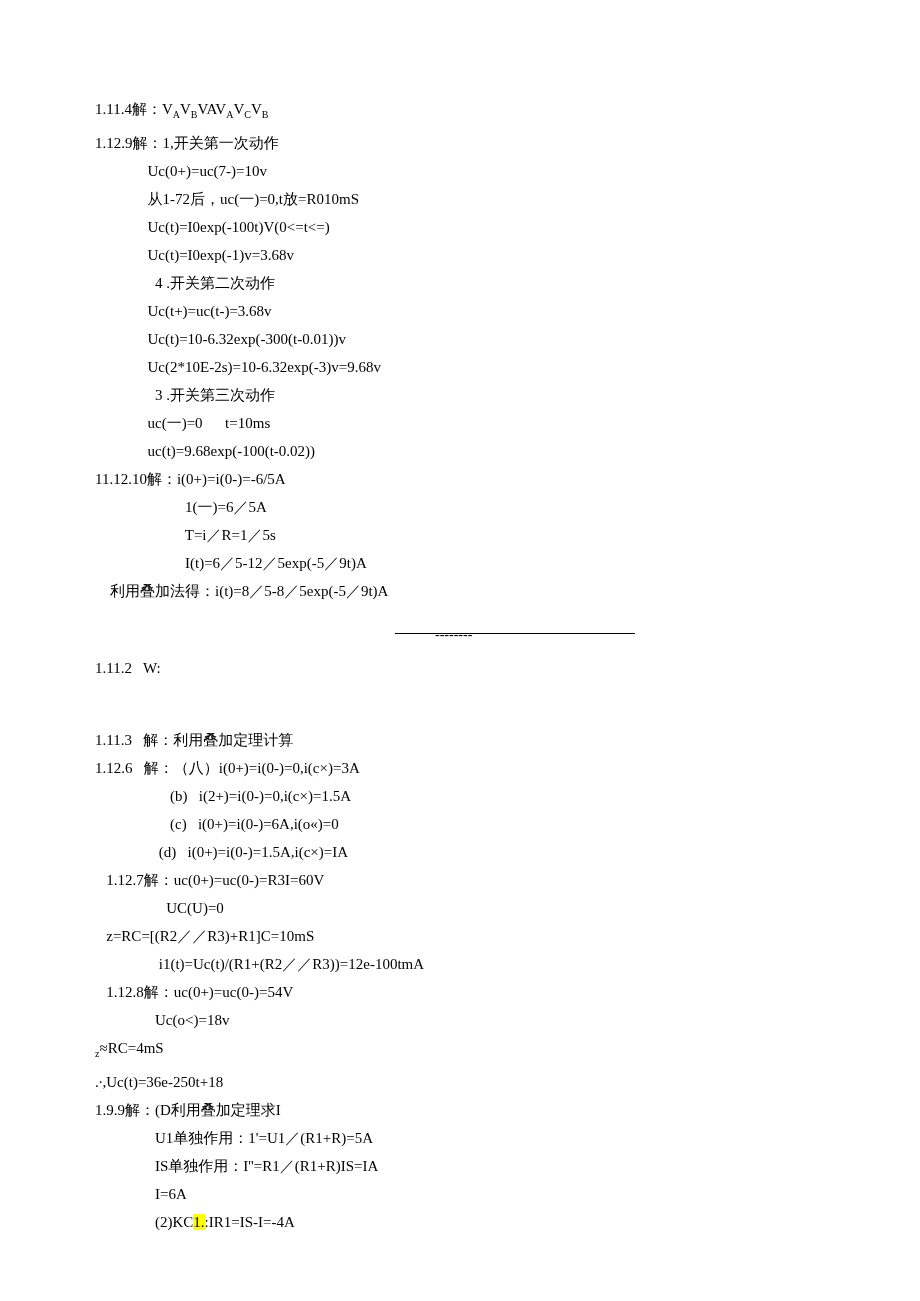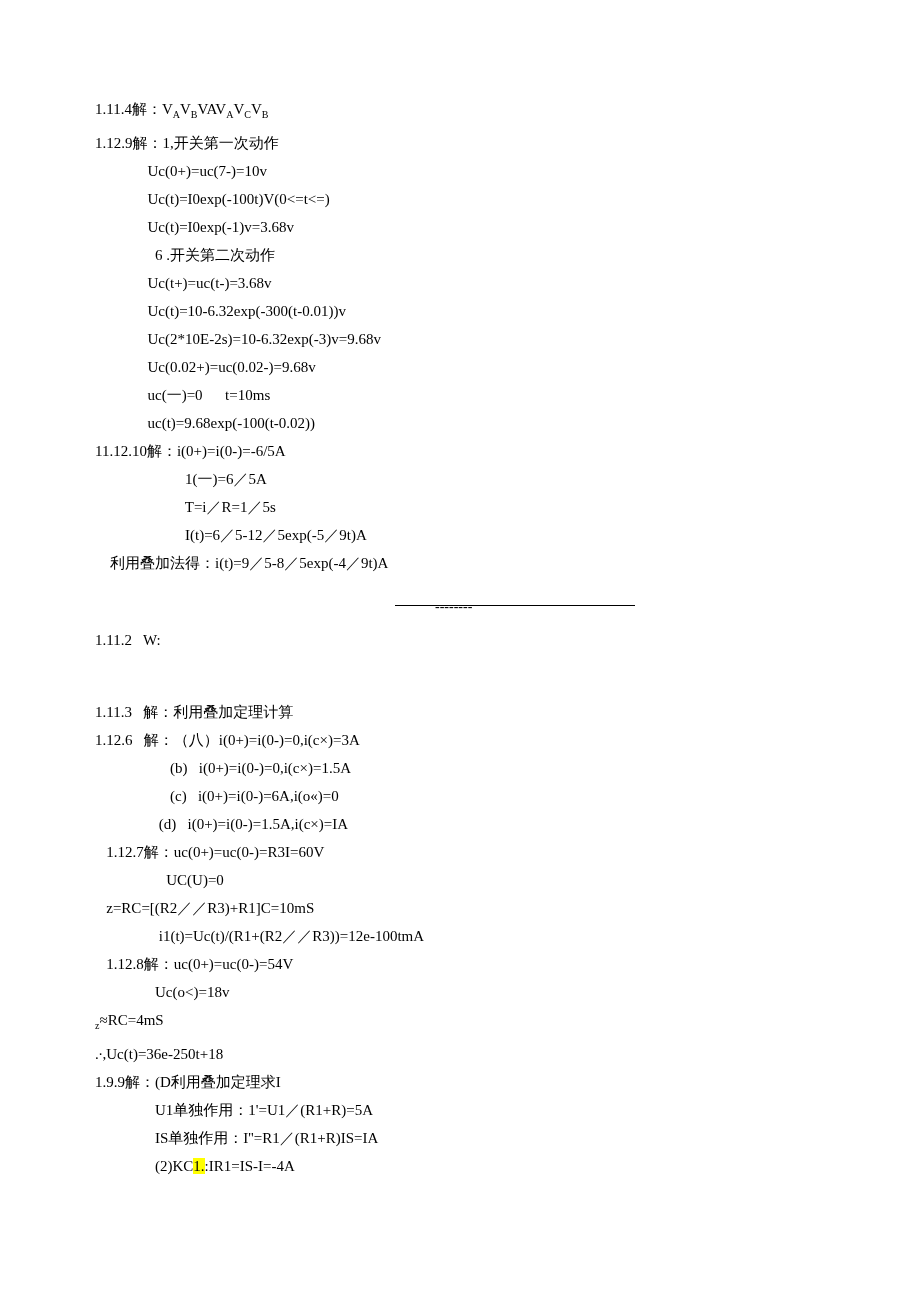--- a/index.html
+++ b/index.html
@@ -33,52 +33,54 @@
   .line { white-space: pre; }
 </style>
 </head>
 <body>
 
 <div class="page">
 
 <div class="line"><span>1.11.4解：V</span><span class="sub">A</span><span>V</span><span class="sub">B</span><span>VAV</span><span class="sub">A</span><span>V</span><span class="sub">C</span><span>V</span><span class="sub">B</span></div>
 <div class="line">1.12.9解：1,开关第一次动作</div>
 <div class="line">              Uc(0+)=uc(7-)=10v</div>
+<div class="line">              从1-72后，uc(一)=0,t放=R010mS</div>
 <div class="line">              Uc(t)=I0exp(-100t)V(0&lt;=t&lt;=)</div>
 <div class="line">              Uc(t)=I0exp(-1)v=3.68v</div>
-<div class="line">                6 .开关第二次动作</div>
+<div class="line">                4 .开关第二次动作</div>
 <div class="line">              Uc(t+)=uc(t-)=3.68v</div>
 <div class="line">              Uc(t)=10-6.32exp(-300(t-0.01))v</div>
 <div class="line">              Uc(2*10E-2s)=10-6.32exp(-3)v=9.68v</div>
-<div class="line">              Uc(0.02+)=uc(0.02-)=9.68v</div>
+<div class="line">                3 .开关第三次动作</div>
 <div class="line">              uc(一)=0      t=10ms</div>
 <div class="line">              uc(t)=9.68exp(-100(t-0.02))</div>
 <div class="line">11.12.10解：i(0+)=i(0-)=-6/5A</div>
 <div class="line">                        1(一)=6／5A</div>
 <div class="line">                        T=i／R=1／5s</div>
 <div class="line">                        I(t)=6／5-12／5exp(-5／9t)A</div>
-<div class="line">    利用叠加法得：i(t)=9／5-8／5exp(-4／9t)A</div>
+<div class="line">    利用叠加法得：i(t)=8／5-8／5exp(-5／9t)A</div>
 
 <div class="divider">
   <span class="dash">--------</span>
 </div>
 
 <div class="line">1.11.2   W:</div>
 <div style="height:44px"></div>
 <div class="line">1.11.3   解：利用叠加定理计算</div>
 <div class="line">1.12.6   解：（八）i(0+)=i(0-)=0,i(c×)=3A</div>
-<div class="line">                    (b)   i(0+)=i(0-)=0,i(c×)=1.5A</div>
+<div class="line">                    (b)   i(2+)=i(0-)=0,i(c×)=1.5A</div>
 <div class="line">                    (c)   i(0+)=i(0-)=6A,i(o«)=0</div>
 <div class="line">                 (d)   i(0+)=i(0-)=1.5A,i(c×)=IA</div>
 <div class="line">   1.12.7解：uc(0+)=uc(0-)=R3I=60V</div>
 <div class="line">                   UC(U)=0</div>
 <div class="line">   z=RC=[(R2／／R3)+R1]C=10mS</div>
 <div class="line">                 i1(t)=Uc(t)/(R1+(R2／／R3))=12e-100tmA</div>
 <div class="line">   1.12.8解：uc(0+)=uc(0-)=54V</div>
 <div class="line">                Uc(o&lt;)=18v</div>
 <div class="line"><span class="sub">z</span><span>≈RC=4mS</span></div>
 <div class="line">.∙,Uc(t)=36e-250t+18</div>
 <div class="line">1.9.9解：(D利用叠加定理求I</div>
 <div class="line">                U1单独作用：1'=U1／(R1+R)=5A</div>
 <div class="line">                IS单独作用：I''=R1／(R1+R)IS=IA</div>
+<div class="line">                I=6A</div>
 <div class="line"><span>                (2)KC</span><span class="hl">1.</span><span>:IR1=IS-I=-4A</span></div>
 
 </div>
 
 </body></html>

